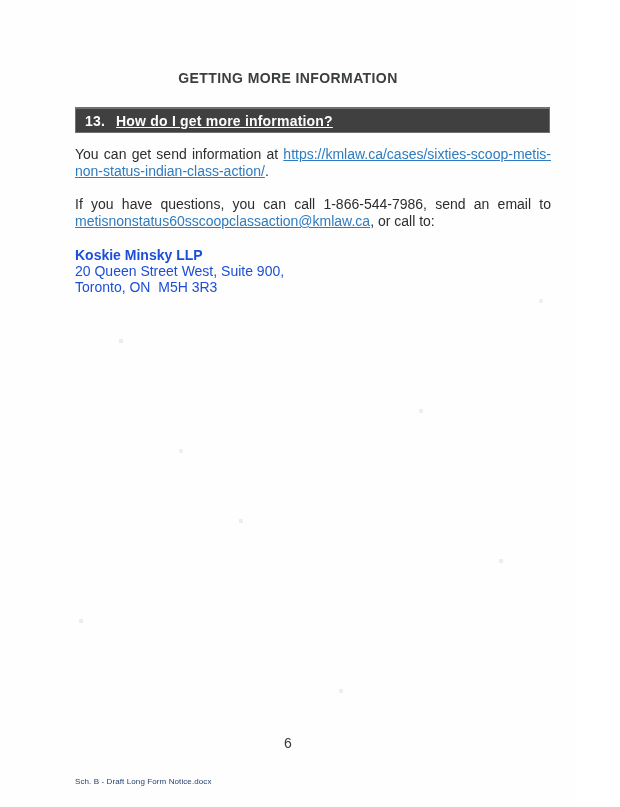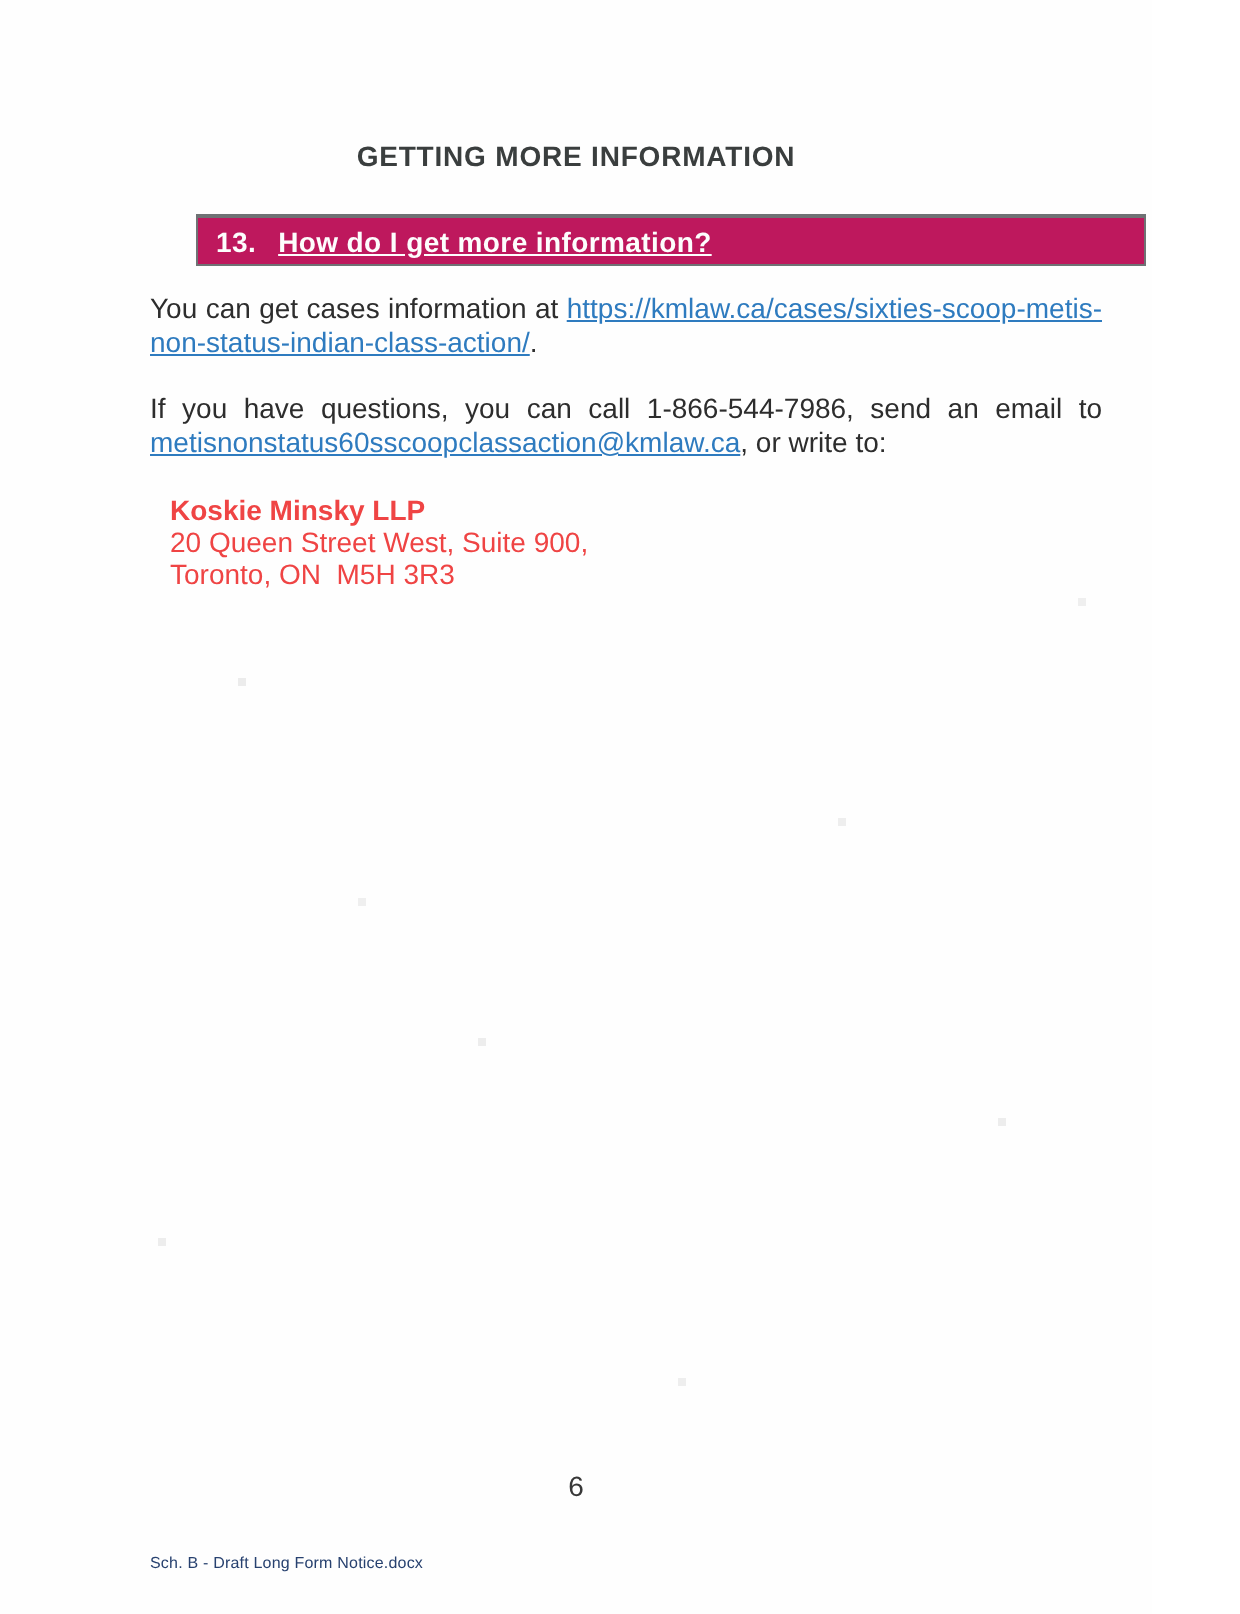--- a/index.html
+++ b/index.html
@@ -47,31 +47,30 @@
     letter-spacing: 0.4px;
     color: #3a3e3e;
   }
   .section-bar {
     position: absolute;
     left: 75px;
     top: 107px;
     width: 475px;
     height: 26px;
     box-sizing: border-box;
-    background: #be185d;
+    background: #404040;
     border: 1px solid #6f7274;
     border-top-width: 2px;
     display: flex;
     align-items: center;
     padding-left: 9px;
     color: #fdfdfd;
     font-size: 14px;
     font-weight: bold;
     letter-spacing: 0.2px;
-    margin-left: 23px;
   }
   .section-bar .sec-q {
     margin-left: 11px;
     text-decoration: underline;
   }
   .body-p {
     position: absolute;
     left: 75px;
     width: 476px;
     margin: 0;
@@ -83,25 +82,25 @@
   .p1 { top: 146px; }
   .p2 { top: 196px; }
   .link {
     color: #2e7bbf;
     text-decoration: underline;
     cursor: pointer;
     word-break: normal;
   }
   .address {
     position: absolute;
-    left: 85px;
+    left: 75px;
     top: 247px;
     font-size: 14px;
     line-height: 16px;
-    color: #ef4444;
+    color: #1d4ed8;
   }
   .addr-name {
     font-weight: bold;
   }
   .page-number {
     position: absolute;
     top: 735px;
     left: 0;
     right: 0;
     text-align: center;
@@ -122,23 +121,23 @@
 
 <div class="page">
 
   <h1 class="doc-title">GETTING MORE INFORMATION</h1>
 
   <div class="section-bar">
     <span class="sec-num">13.</span>
     <span class="sec-q">How do I get more information?</span>
   </div>
 
-  <p class="body-p p1"><span>You can get cases information at </span><a class="link">https://kmlaw.ca/cases/sixties-scoop-metis-non-status-indian-class-action/</a><span>.</span></p>
+  <p class="body-p p1"><span>You can get send information at </span><a class="link">https://kmlaw.ca/cases/sixties-scoop-metis-non-status-indian-class-action/</a><span>.</span></p>
 
-  <p class="body-p p2"><span>If you have questions, you can call 1-866-544-7986, send an email to </span><a class="link">metisnonstatus60sscoopclassaction@kmlaw.ca</a><span>, or write to:</span></p>
+  <p class="body-p p2"><span>If you have questions, you can call 1-866-544-7986, send an email to </span><a class="link">metisnonstatus60sscoopclassaction@kmlaw.ca</a><span>, or call to:</span></p>
 
   <div class="address">
     <div class="addr-name">Koskie Minsky LLP</div>
     <div>20 Queen Street West, Suite 900,</div>
     <div>Toronto, ON&nbsp; M5H 3R3</div>
   </div>
 
   <div class="page-number">6</div>
 
   <div class="footer-filename">Sch. B - Draft Long Form Notice.docx</div>

